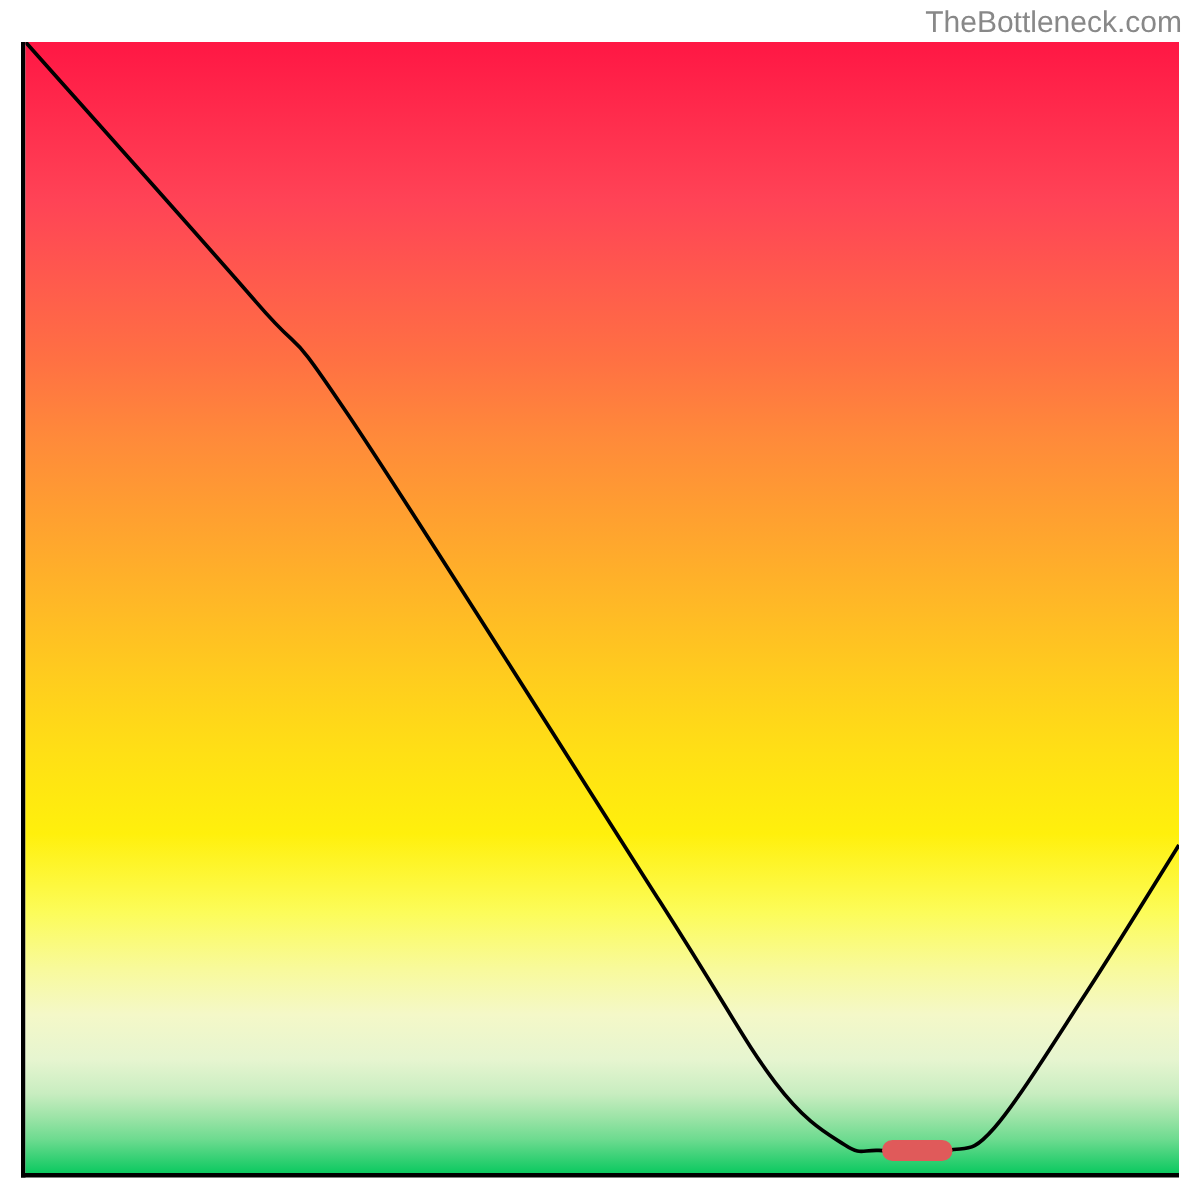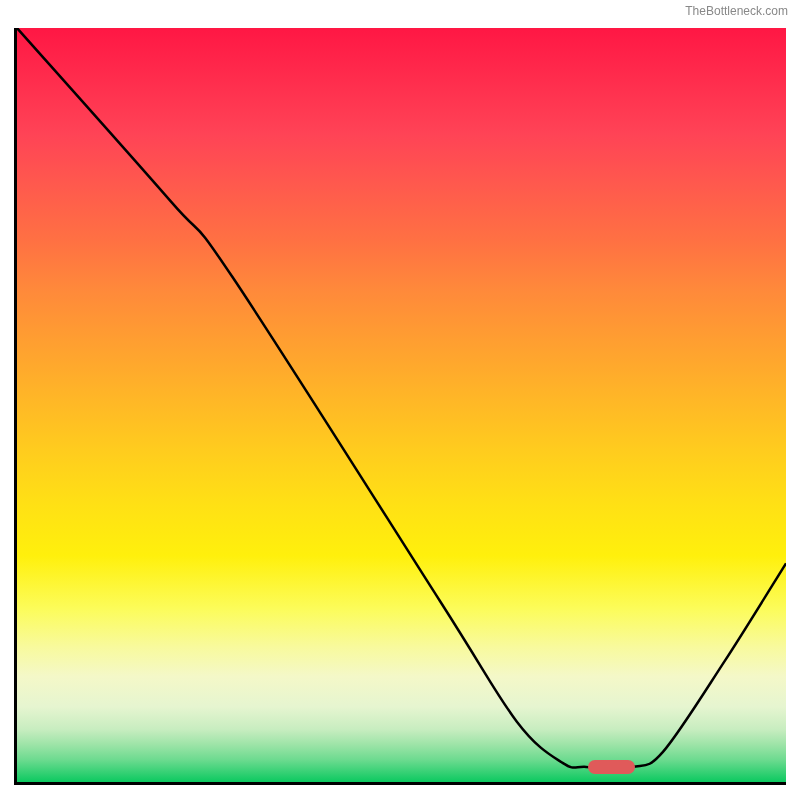--- a/index.html
+++ b/index.html
@@ -11,21 +11,21 @@
       width: 800px;
       height: 800px;
       background: #fff;
       position: relative;
       font-family: Arial, sans-serif;
     }
     .watermark {
       position: absolute;
       top: 4px;
       right: 12px;
-      font-size: 12px;
+      font-size: 20px;
       color: #888;
       font-family: Arial, sans-serif;
       z-index: 10;
       margin-left: 21px;
     }
     .chart-container {
       position: absolute;
       top: 28px;
       left: 14px;
       width: 772px;

